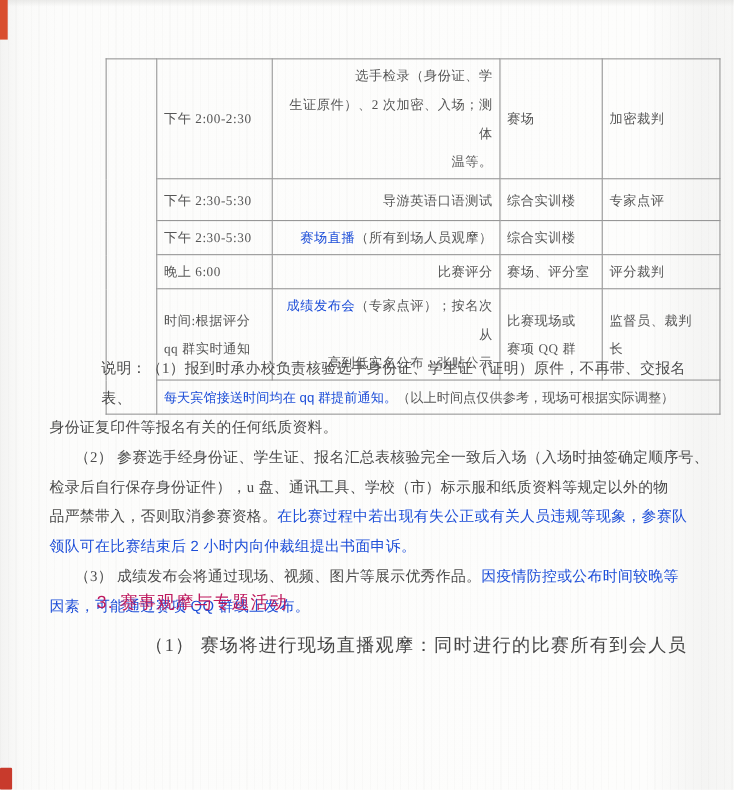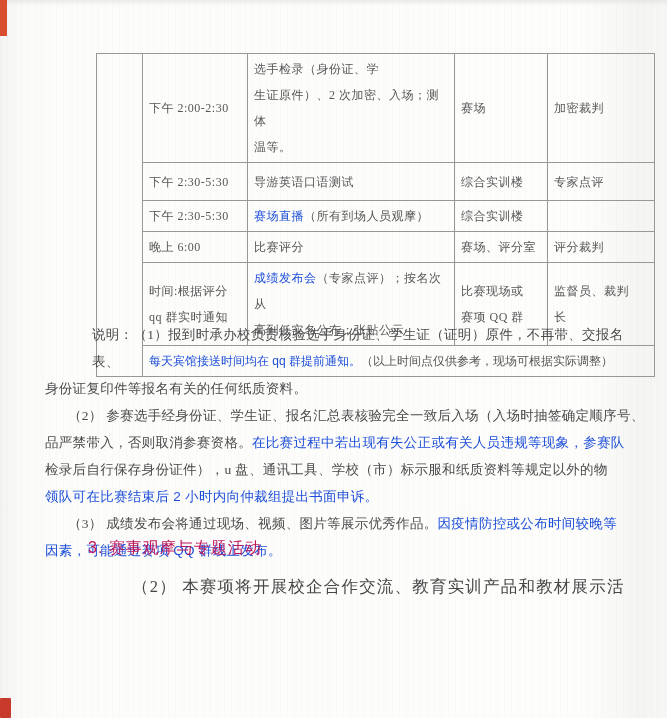--- a/index.html
+++ b/index.html
@@ -21,21 +21,21 @@
     border-collapse:collapse;table-layout:fixed;
     font-size:12px;color:#565656;letter-spacing:0.5px;
   }
   table.sched td{
     border:1px solid #979797;
     padding:2px 6px;vertical-align:middle;
     white-space:pre-line;line-height:26px;
   }
   td.c-side{width:33px;}
   td.c-time{width:92px;}
-  td.c-content{width:194px;line-height:28px;}
+  td.c-content{width:194px;line-height:28px;text-align:right;}
   td.c-loc{width:80px;padding:2px 4px;}
   td.c-staff{width:94px;margin-left:12px;}
   tr.r1{height:84px;} tr.r2{height:38px;} tr.r3{height:27px;}
   tr.r4{height:26px;} tr.r5{height:52px;} tr.r6{height:27px;}
   td.footer-cell{line-height:22px;padding:2px 8px;white-space:normal;letter-spacing:0;}
   .b{font-family:"Liberation Sans","DejaVu Sans",sans-serif;font-weight:normal;color:#1d4ed8;}
 
   
   .notes{
     position:absolute;left:45px;top:321px;width:606px;
@@ -104,23 +104,23 @@
   <tr class="r6">
     <td class="footer-cell" colspan="4"><span class="b">每天宾馆接送时间均在 qq 群提前通知。</span><span>（以上时间点仅供参考，现场可根据实际调整）</span></td>
   </tr>
 </tbody>
   </table>
 
 <div class="notes">
   <div class="ind-big">说明：（1）报到时承办校负责核验选手身份证、学生证（证明）原件，不再带、交报名表、</div>
   <div>身份证复印件等报名有关的任何纸质资料。</div>
   <div class="ind-sm">（2） 参赛选手经身份证、学生证、报名汇总表核验完全一致后入场（入场时抽签确定顺序号、</div>
+  <div>检录后自行保存身份证件），u 盘、通讯工具、学校（市）标示服和纸质资料等规定以外的物</div>
   <div><span>品严禁带入，否则取消参赛资格。</span><span class="b">在比赛过程中若出现有失公正或有关人员违规等现象，参赛队</span></div>
-  <div>检录后自行保存身份证件），u 盘、通讯工具、学校（市）标示服和纸质资料等规定以外的物</div>
   <div><span class="b">领队可在比赛结束后 2 小时内向仲裁组提出书面申诉。</span></div>
   <div class="ind-sm"><span>（3） 成绩发布会将通过现场、视频、图片等展示优秀作品。</span><span class="b">因疫情防控或公布时间较晚等</span></div>
   <div><span class="b">因素，可能通过赛项 QQ 群线上发布。</span></div>
 </div>
 
 <div class="sec-heading">3. 赛事观摩与专题活动</div>
 <div class="sec-body">
-  <div class="first">（2） 本赛项将开展校企合作交流、教育实训产品和教材展示活</div>
+  <div class="first">（1） 赛场将进行现场直播观摩：同时进行的比赛所有到会人员</div>
 </div>
 
 </body></html>

